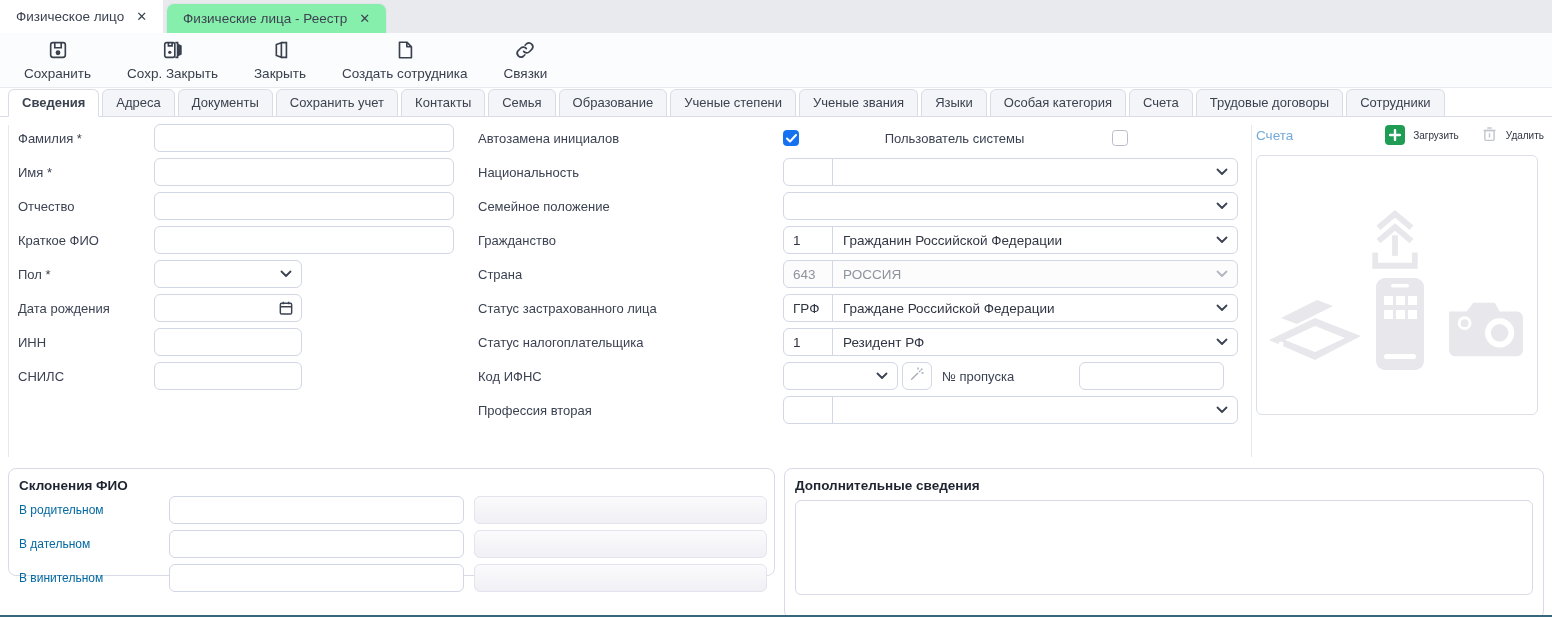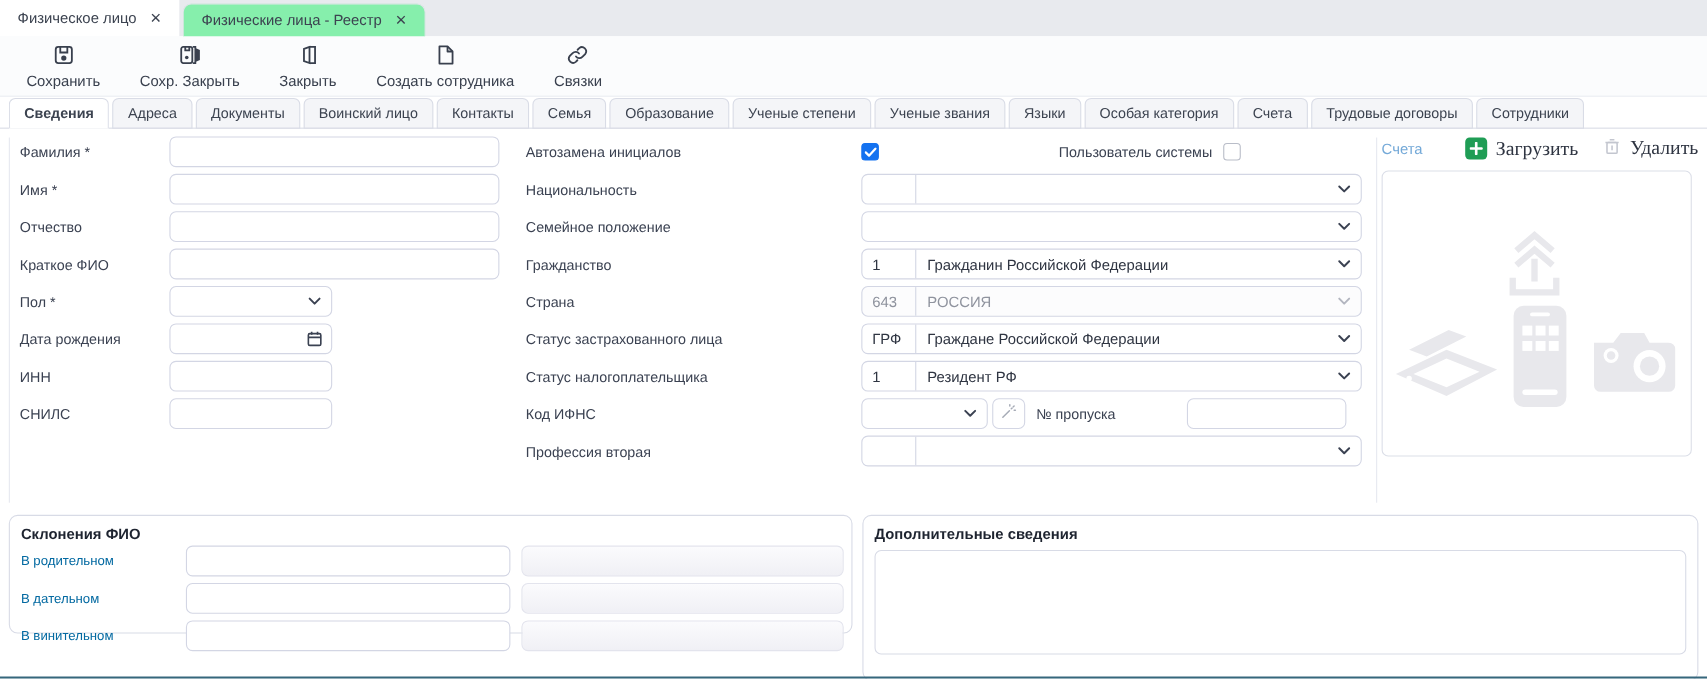--- a/index.html
+++ b/index.html
@@ -43,28 +43,28 @@
   .combo .code { width:49px; align-self:stretch; border-right:1px solid #d3d6e4; display:flex; align-items:center; padding-left:9px; font-size:13.5px; color:#2f3542; flex:none; }
   .combo .cval { flex:1; padding:0 10px; font-size:13.5px; color:#2f3542; white-space:nowrap; overflow:hidden; }
   .combo .chev { margin-right:9px; display:flex; }
   .combo.disabled { background:#fcfcfd; }
   .combo.disabled .code, .combo.disabled .cval { color:#8f939e; }
   .combo.disabled .chev path { stroke:#b3b6c0; }
   .checkbox { width:16px; height:16px; border:1px solid #b9bdc8; border-radius:3.5px; background:#fff; display:inline-flex; align-items:center; justify-content:center; cursor:pointer; flex:none; }
   .checkbox svg { display:none; }
   .checkbox.checked { background:#1472f0; border-color:#1472f0; }
   .checkbox.checked svg { display:block; }
-  .sysuser-label { width:279px; text-align:right; padding-right:10px; }
+  .sysuser-label { width:279px; text-align:center; padding-right:10px; }
   .iconbtn { width:30px; height:28px; border:1px solid #d3d6e4; border-radius:6px; background:#fff; display:flex; align-items:center; justify-content:center; cursor:pointer; flex:none; }
   .gap4 { width:4px; flex:none; }
   .passlabel { font-size:13px; color:#3b4252; width:147px; padding-left:10px; flex:none; }
   
   .photo-head { display:flex; align-items:center; height:24px; }
   .photo-label { font-size:13.5px; color:#74a9d8; }
-  .photo-btn { display:flex; align-items:flex-start; gap:8px; font-size:18px; color:#2f3542; cursor:pointer;font-family:Liberation Serif, serif; }
+  .photo-btn { display:flex; align-items:center; gap:8px; font-size:10px; color:#2f3542; cursor:pointer; }
   .photo-btn.upload { margin-left:auto; }
   .photo-btn.delete { margin-left:22px; }
   .plus-sq { width:20px; height:20px; background:#1f9d55; border-radius:4px; display:flex; align-items:center; justify-content:center; }
   .photo-box { margin-top:8px; width:282px; height:260px; border:1px solid #dcdfe8; border-radius:6px; position:relative; background:#fff; }
   .ph-icon { position:absolute; }
   .ph-upload { left:105px; top:52px; }
   .ph-scanner { left:8px; top:132px; }
   .ph-phone { left:115px; top:120px; }
   .ph-camera { left:184px; top:138px; }
   
@@ -142,21 +142,21 @@
       </svg>
     </span>
     <span>Связки</span>
   </div>
 </div>
 
 <div class="sec-tabs">
   <div class="sec-tab active">Сведения</div>
   <div class="sec-tab">Адреса</div>
   <div class="sec-tab">Документы</div>
-  <div class="sec-tab">Воинский лицо</div>
+  <div class="sec-tab">Сохранить учет</div>
   <div class="sec-tab">Контакты</div>
   <div class="sec-tab">Семья</div>
   <div class="sec-tab">Образование</div>
   <div class="sec-tab">Ученые степени</div>
   <div class="sec-tab">Ученые звания</div>
   <div class="sec-tab">Языки</div>
   <div class="sec-tab">Особая категория</div>
   <div class="sec-tab">Счета</div>
   <div class="sec-tab">Трудовые договоры</div>
   <div class="sec-tab">Сотрудники</div>

